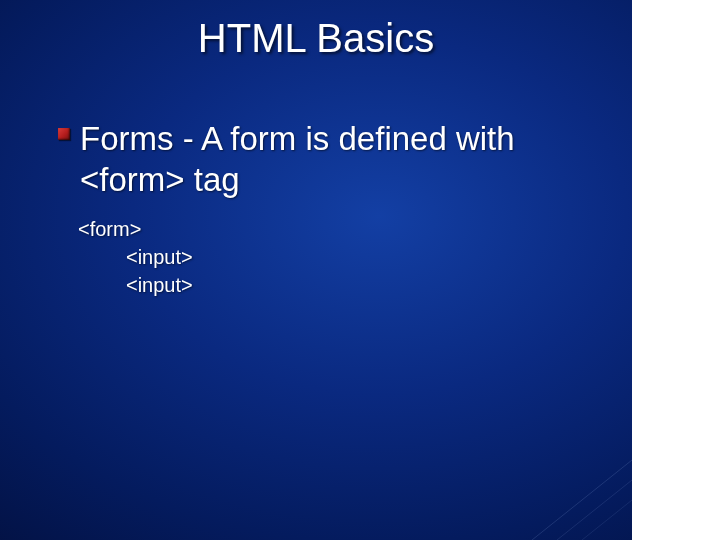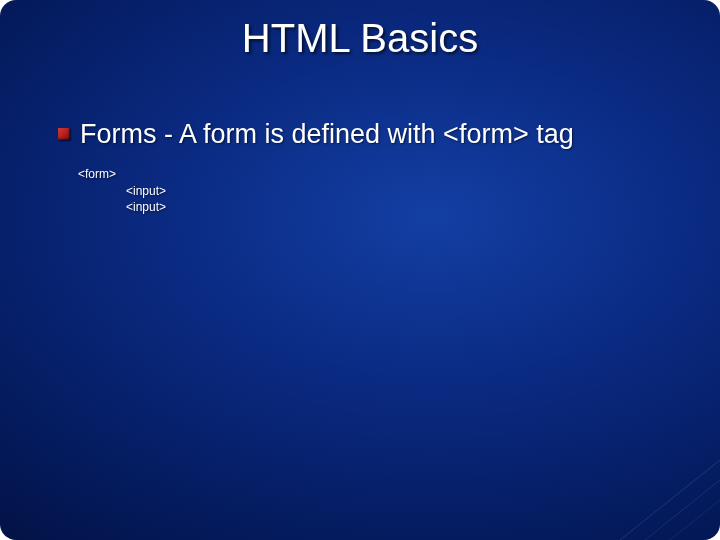--- a/index.html
+++ b/index.html
@@ -4,27 +4,26 @@
 <style>
   html, body {
     margin: 0;
     padding: 0;
     width: 720px;
     height: 540px;
     overflow: hidden;
     font-family: Arial, Helvetica, sans-serif;
   }
   .slide {
-    width: 720px;
+    width: 632px;
     height: 540px;
     background: radial-gradient(ellipse 130% 110% at 60% 40%, #133fa4 0%, #0a2980 30%, #041b5e 55%, #020e3a 80%, #010824 100%);
     position: relative;
     color: #ffffff;
     box-sizing: border-box;
-    border-radius: 16px;
   }
   .title {
     position: absolute;
     top: 16px;
     left: 0;
     right: 0;
     text-align: center;
     font-size: 40px;
     font-weight: 400;
     color: #ffffff;
@@ -44,29 +43,29 @@
   .bullet {
     width: 12px;
     height: 12px;
     margin-top: 10px;
     margin-right: 10px;
     flex-shrink: 0;
     background: linear-gradient(135deg, #d93b3b 0%, #b31c1c 55%, #701010 100%);
     box-shadow: inset -1px -1px 2px rgba(0,0,0,0.6), 1px 1px 1px rgba(0,0,0,0.5);
   }
   .bullet-text {
-    font-size: 27px;
+    font-size: 33px;
     line-height: 1.25;
     color: #ffffff;
     text-shadow: 1px 1px 2px rgba(0,0,0,0.55);
   }
   .code-block {
     margin-top: 14px;
     margin-left: 20px;
-    font-size: 12px;
+    font-size: 20px;
     line-height: 1.4;
     color: #ffffff;
     text-shadow: 1px 1px 2px rgba(0,0,0,0.5);
   }
   .code-line.indent {
     padding-left: 48px;
   }
   .corner-lines {
     position: absolute;
     right: 0;

